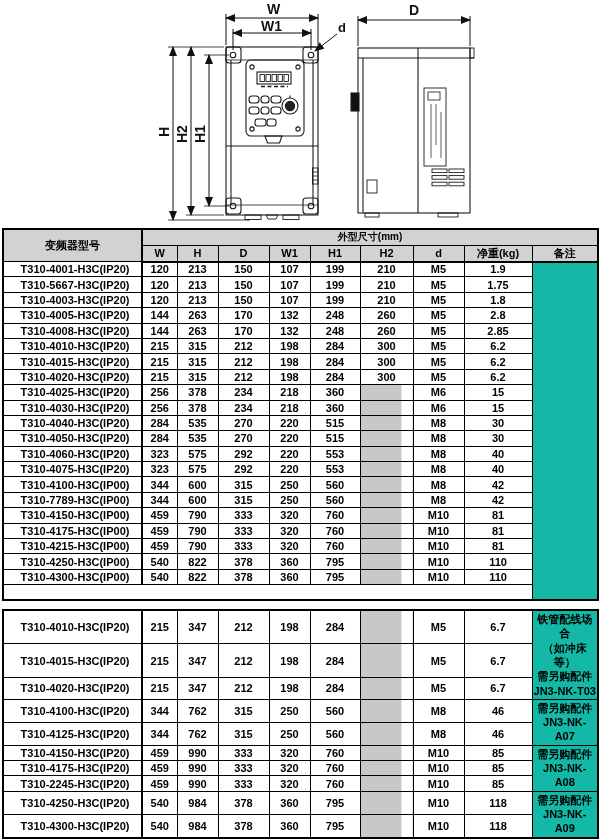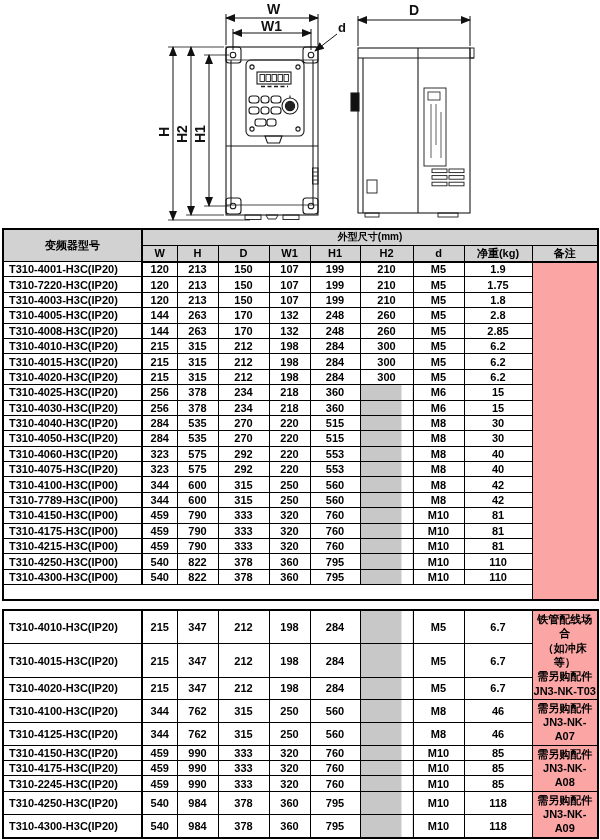--- a/index.html
+++ b/index.html
@@ -15,28 +15,28 @@
   table { border-collapse:collapse; table-layout:fixed; width:596px; margin-left:2px;
           font-family:"Liberation Sans", sans-serif; }
   th, td { border:1px solid #000; font-weight:bold; font-size:11px; color:#000;
            text-align:center; vertical-align:middle; overflow:hidden; white-space:nowrap; }
   #t1 { border:2px solid #000; }
   #t2 { border:2px solid #000; margin-top:8px; }
   thead th { background:#d2d2d2; height:16px; font-size:11px; }
   thead th.group { font-size:10px; }
   thead tr:last-child th { border-bottom:2px solid #000; }
   th.model-h { border-right:2px solid #000; }
-  td.model { text-align:left; padding-left:5px; border-right:2px solid #000; font-size:11px; }
+  td.model { text-align:center; padding-left:5px; border-right:2px solid #000; font-size:11px; }
   #t1 td { height:15.4px; }
   #t2 td { height:15px; }
   #t2 tr:nth-child(1) td { height:29px; }
   #t2 tr:nth-child(2) td { height:29px; }
   #t2 tr:nth-child(3) td { height:19px; }
   td.h2-empty { background:linear-gradient(90deg,#c8c8c8 0 78%,#ffffff 78%); }
-  td.remark { white-space:normal; font-size:11px; line-height:1.3; padding:1px; background:#fca5a5; }
+  td.remark { white-space:normal; font-size:11px; line-height:1.3; padding:1px; background:#14b8a6; }
   tr.sep td { height:13px; }
 
   col.c-model{width:139px;} col.c-w{width:35px;} col.c-h{width:41px;} col.c-d{width:51px;}
   col.c-w1{width:41px;} col.c-h1{width:50px;} col.c-h2{width:53px;} col.c-dd{width:51px;}
   col.c-kg{width:68px;} col.c-rm{width:66px;}
 </style>
 </head>
 <body>
 
 <div class="canvas">
@@ -206,21 +206,21 @@
             <td>213</td>
             <td>150</td>
             <td>107</td>
             <td>199</td>
             <td>210</td>
             <td>M5</td>
             <td>1.9</td>
             <td rowspan="22" class="remark"></td>
           </tr>
           <tr>
-            <td class="model">T310-7220-H3C(IP20)</td>
+            <td class="model">T310-5667-H3C(IP20)</td>
             <td>120</td>
             <td>213</td>
             <td>150</td>
             <td>107</td>
             <td>199</td>
             <td>210</td>
             <td>M5</td>
             <td>1.75</td>
           </tr>
           <tr>

